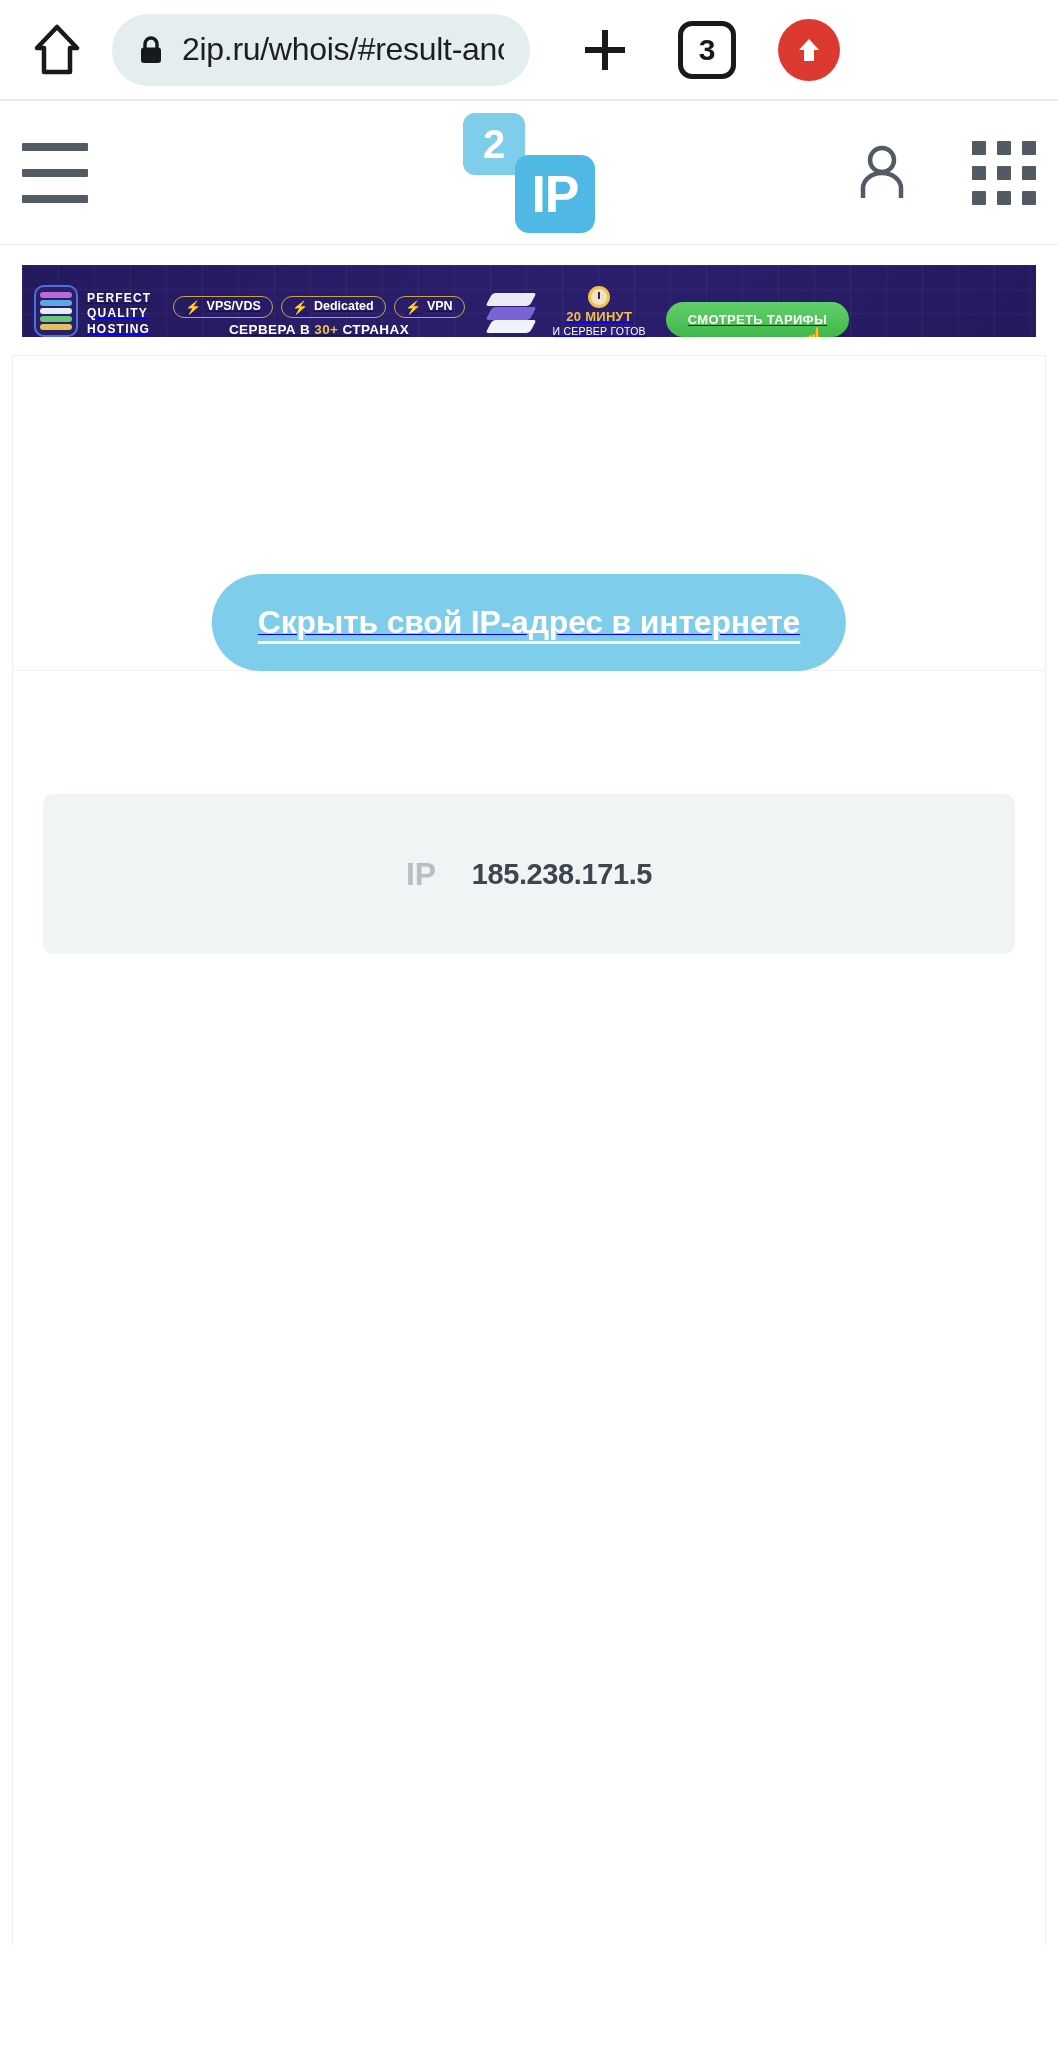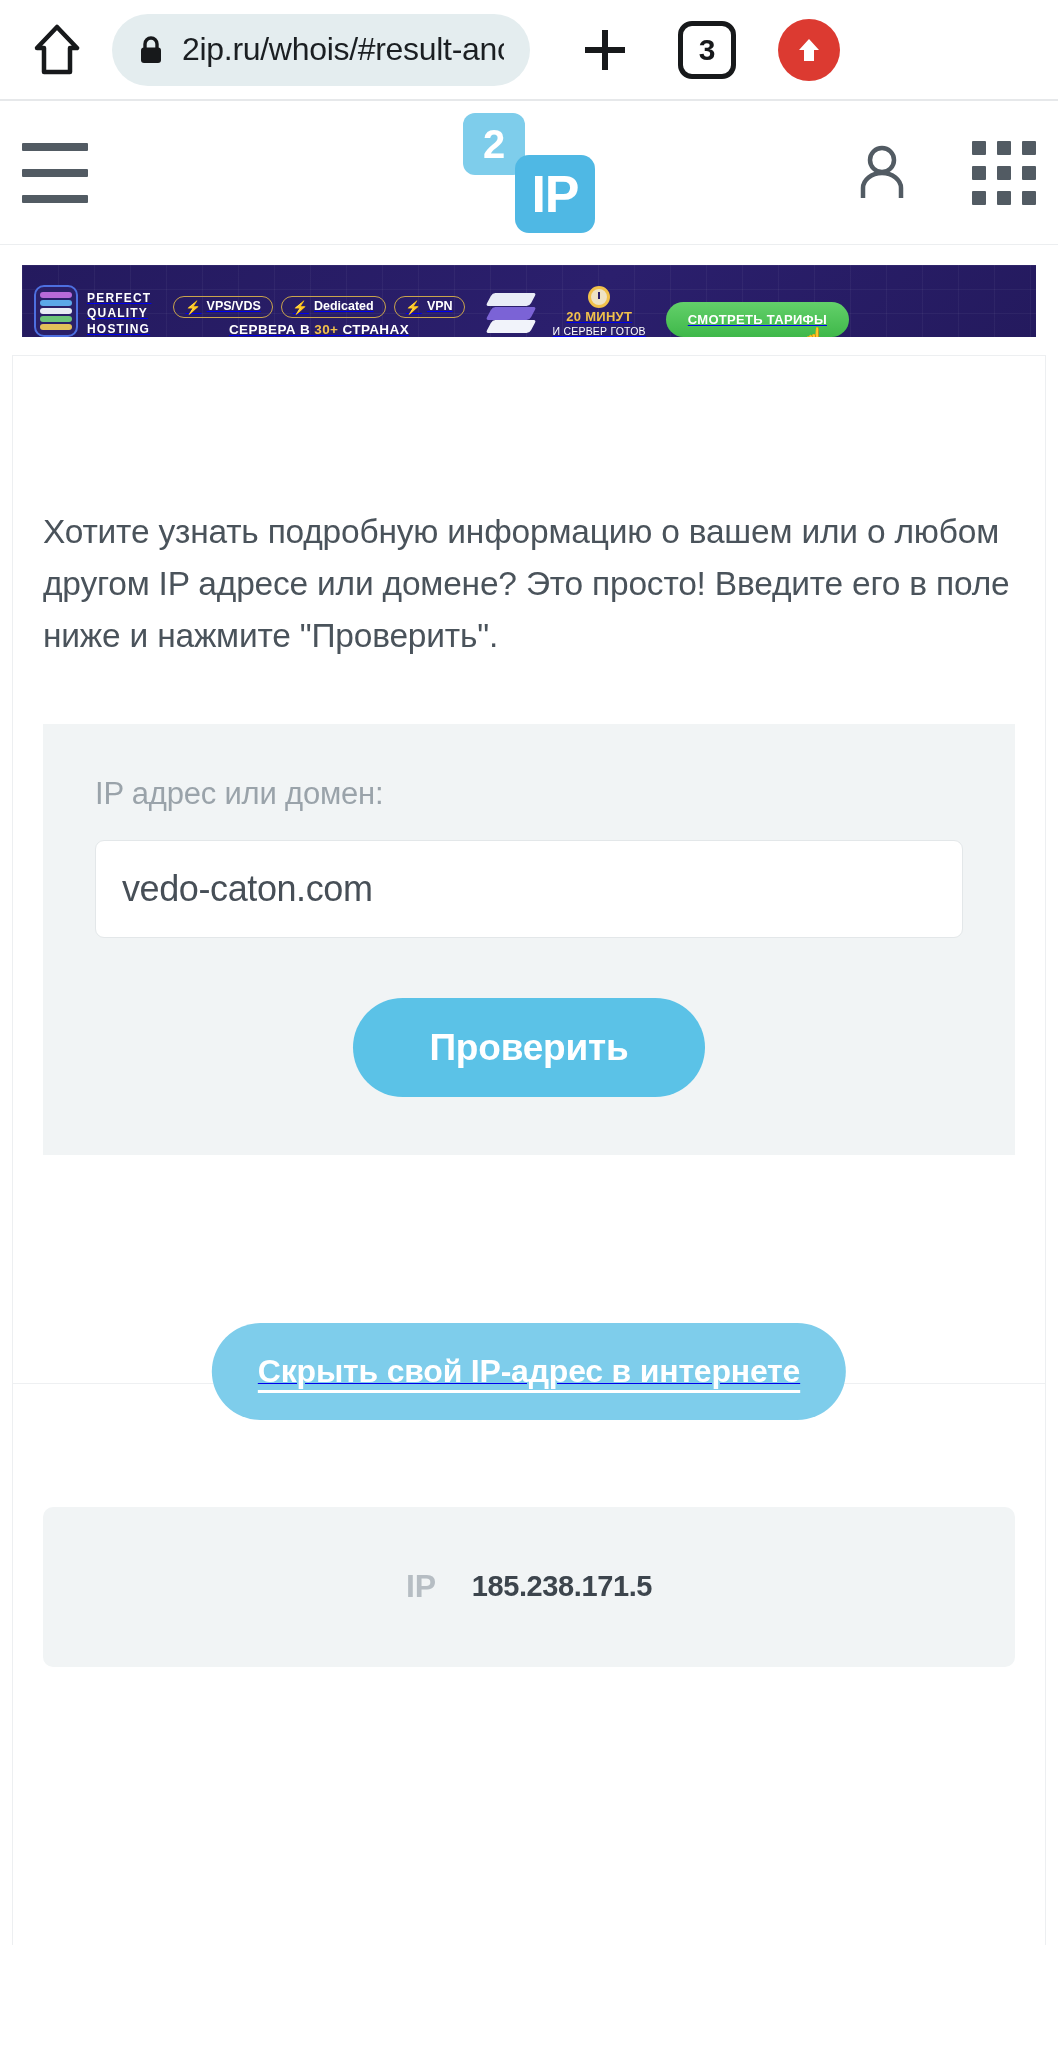--- a/index.html
+++ b/index.html
@@ -403,21 +403,20 @@
   }
   .vpn-btn {
     position: absolute;
     left: 50%;
     top: 22px;
     transform: translateX(-50%);
     background: #7ecdeb;
     border-radius: 60px;
     padding: 30px 46px;
     white-space: nowrap;
-    margin-top: 36px;
   }
   .vpn-btn span {
     color: #ffffff;
     font-size: 32px;
     font-weight: bold;
     text-decoration: underline;
     text-underline-offset: 8px;
     text-decoration-thickness: 3px;
     letter-spacing: -0.2px;
   }
@@ -564,31 +563,21 @@
     <div class="ad-cta">
       <span>СМОТРЕТЬ ТАРИФЫ</span>
       <span class="cursor-hand">☝</span>
     </div>
   </a>
 </div>
 
 <div class="content-card">
 
 
-  <p class="page-desc">Хотите узнать подробную информацию о вашем или о любом другом IP адресе или домене? Это просто! Введите его в поле ниже и нажмите "Проверить".</p>
-
-  <div class="form-panel">
-    <div class="form-label">IP адрес или домен:</div>
-    <div class="form-input">
-      <span>vedo-caton.com</span>
-    </div>
-    <div class="submit-row">
-      <button class="submit-btn" type="button">Проверить</button>
-    </div>
-  </div>
+
 
   <div class="vpn-zone">
     <div class="vpn-divider"></div>
     <a class="vpn-btn" href="#">
       <span>Скрыть свой IP-адрес в интернете</span>
     </a>
   </div>
 
   <div class="ip-panel">
     <span class="ip-key">IP</span>

